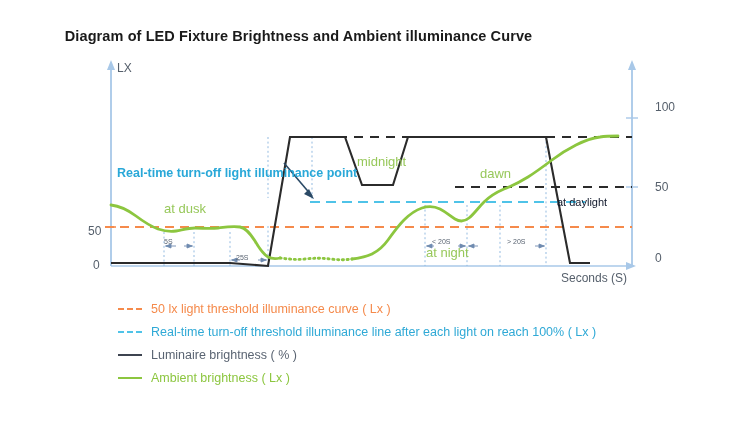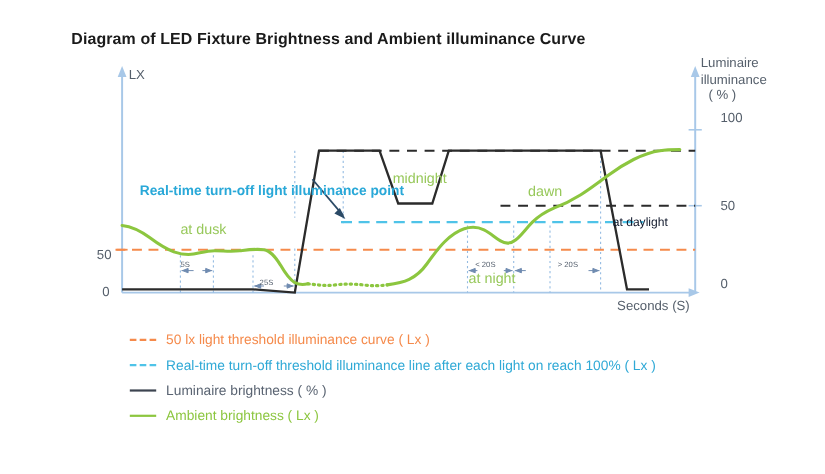--- a/index.html
+++ b/index.html
@@ -56,21 +56,21 @@
   #tick-left-50 { left: 88px; top: 224px; }
   #tick-left-0  { left: 93px; top: 258px; }
   #seconds-label { left: 561px; top: 271px; }
 
   .inline-note {
     position: absolute;
     font-size: 12.5px;
     white-space: nowrap;
   }
   #note-realtime {
-    left: 127px; top: 166px;
+    left: 117px; top: 166px;
     color: #29a8d8;
     font-weight: bold;
     font-size: 12.5px;
   }
   #note-dusk     { left: 164px; top: 201px; color: #97c85a; font-size: 13px; }
   #note-midnight { left: 357px; top: 154px; color: #97c85a; font-size: 13px; }
   #note-dawn     { left: 456px; top: 166px; color: #97c85a; font-size: 13px; margin-left: 24px; }
   #note-night    { left: 398px; top: 245px; color: #97c85a; font-size: 13px; margin-left: 28px; }
   #note-daylight { left: 557px; top: 196px; color: #0f172a; font-size: 11px; }
 
@@ -230,25 +230,20 @@
       <polygon points="544,246 539,244 539,248"></polygon>
     </g>
 
     <g>
       <line x1="106" y1="227" x2="116" y2="227" stroke="#f58a4b" stroke-width="1.6"></line>
     </g>
   </svg>
 
   <div class="axis-label" id="lx-label">LX</div>
 
-  <div class="axis-label" id="right-axis-title">
-    <div>Luminaire</div>
-    <div>illuminance</div>
-    <div style="padding-left:7px;">( % )</div>
-  </div>
 
   <div class="axis-label" id="tick-100">100</div>
   <div class="axis-label" id="tick-50">50</div>
   <div class="axis-label" id="tick-0">0</div>
 
   <div class="axis-label" id="tick-left-50">50</div>
   <div class="axis-label" id="tick-left-0">0</div>
 
   <div class="axis-label" id="seconds-label">Seconds (S)</div>
 

